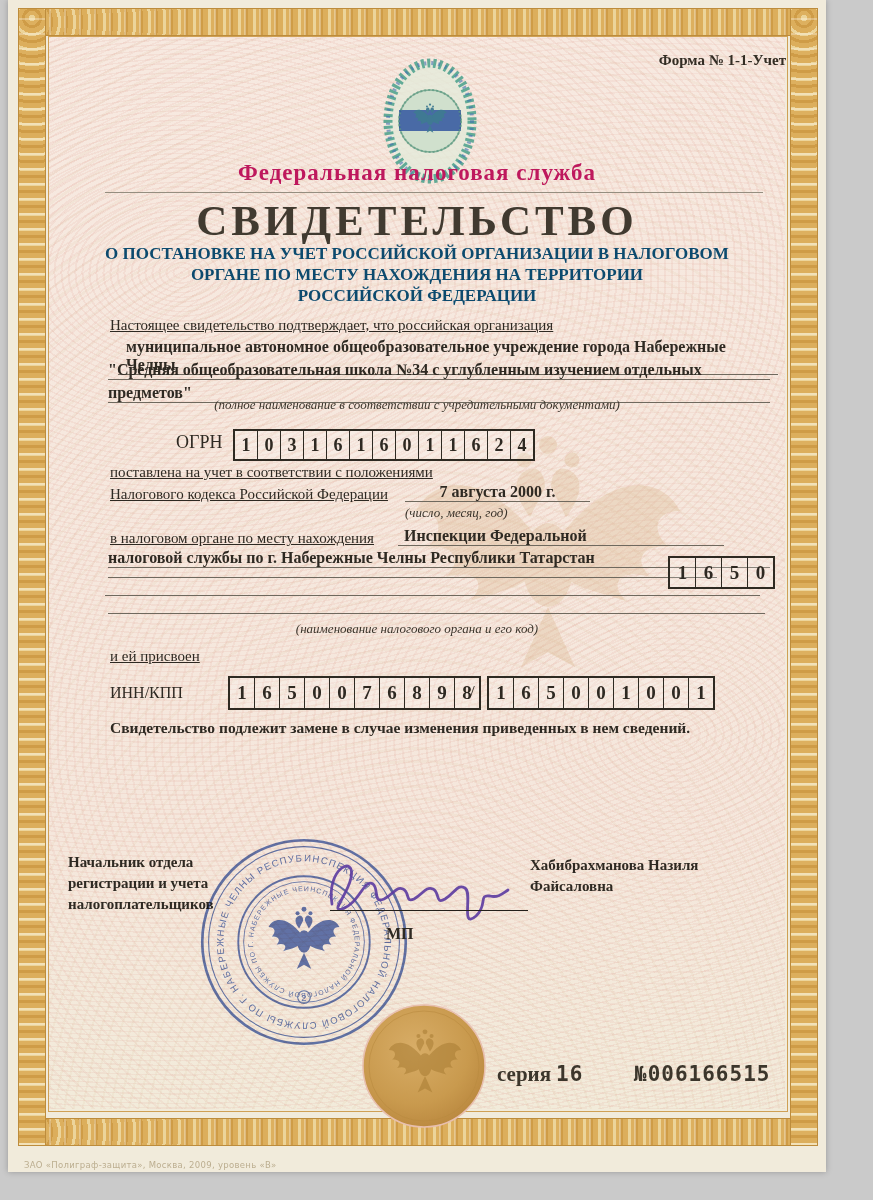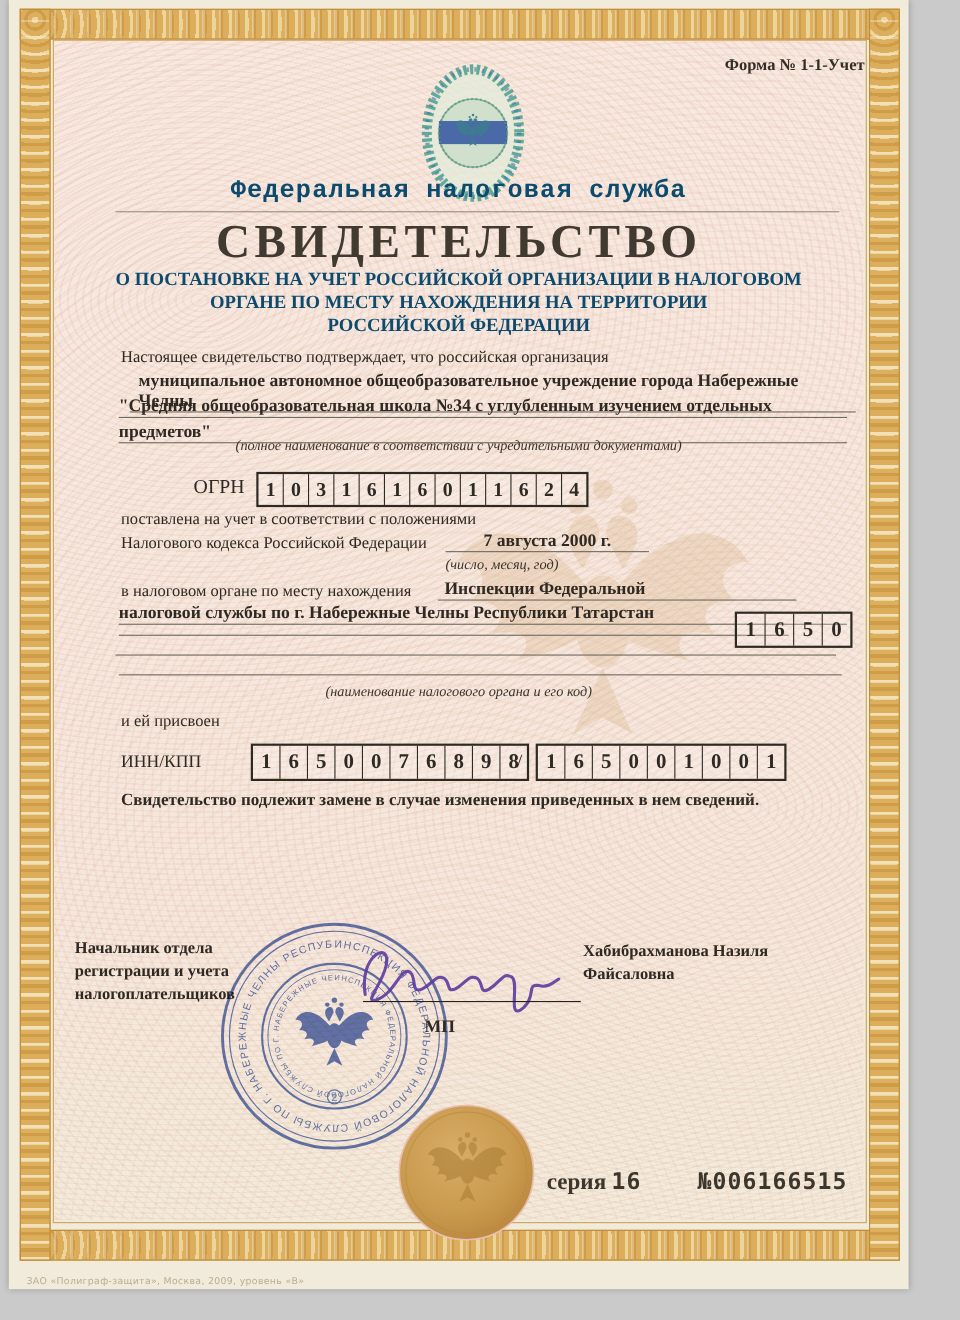--- a/index.html
+++ b/index.html
@@ -26,25 +26,25 @@
   .guilloche{position:absolute;left:41px;top:35px;width:736px;height:1074px;
       background:
         repeating-radial-gradient(ellipse 620px 420px at 18% 22%, rgba(225,165,152,.16) 0 2px, rgba(0,0,0,0) 2px 7px),
         repeating-radial-gradient(ellipse 700px 520px at 85% 65%, rgba(225,165,152,.14) 0 2px, rgba(0,0,0,0) 2px 8px),
         repeating-radial-gradient(ellipse 500px 700px at 50% 110%, rgba(214,190,150,.12) 0 2px, rgba(0,0,0,0) 2px 9px),
         linear-gradient(#f7e9e0, #f5e7dc 75%, #f2ebda);}
   .abs{position:absolute;}
   .center-row{left:8px;width:818px;text-align:center;}
   
   .form-no{font-weight:bold;font-size:15px;color:#332d24;}
-  .fns{font-weight:bold;font-size:23px;letter-spacing:1px;color:#0c4a6e;font-family:Liberation Mono, monospace;}
+  .fns{font-weight:bold;font-size:23px;letter-spacing:1px;color:#be185d;}
   .rule{border-top:1px solid #958e80;height:0;}
   .big-title{font-weight:bold;font-size:43px;letter-spacing:4px;color:#413a30;}
   .subt{font-weight:bold;font-size:17px;color:#0c4a6e;line-height:21px;}
-  .body-t{font-size:15px;}
+  .body-t{font-size:15px;text-decoration:underline;}
   .bold-t{font-weight:bold;font-size:16px;}
   .uline{border-bottom:1px solid #6f695e;}
   .cap{font-style:italic;font-size:13px;color:#3a342b;}
   .digit-box{display:inline-flex;border:2px solid #2e2a22;background:rgba(255,255,255,.18);}
   .digit-box .cell{display:block;width:22px;height:28px;line-height:28px;text-align:center;
       font-weight:bold;font-size:18px;border-right:1px solid #2e2a22;}
   .digit-box .cell:last-child{border-right:none;}
   .digit-box.wide .cell{width:24px;height:30px;line-height:30px;font-size:19px;}
   .digit-box.code .cell{width:25px;height:29px;line-height:29px;font-size:19px;}
   .blank{border-bottom:1px solid #6f695e;height:0;}

